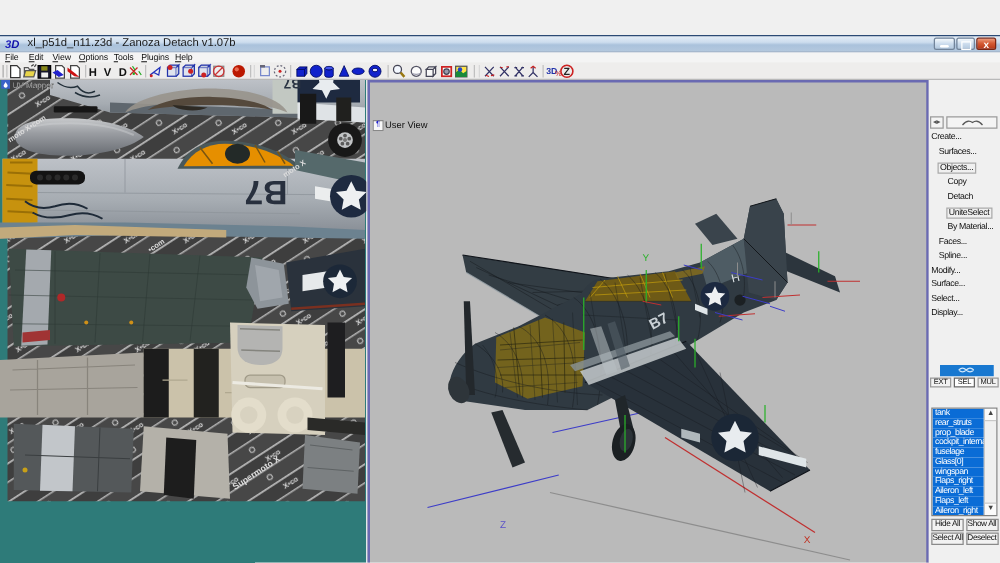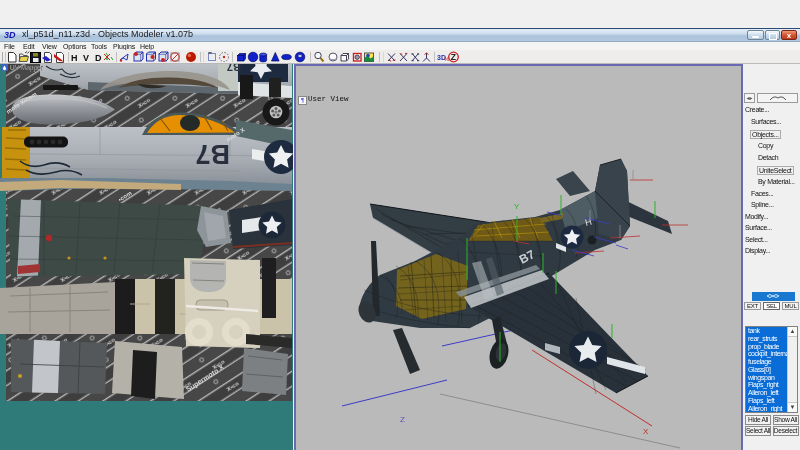--- a/index.html
+++ b/index.html
@@ -21,36 +21,36 @@
   
   #toolbar{left:0;top:22px;width:800px;height:14px;background:#eeedec;border-bottom:1px solid #b9b9b9;box-sizing:border-box;}
   
   #statusbar{left:0;top:439px;width:800px;height:11px;background:#f1f0ef;border-top:1px solid #c6c5c4;box-sizing:border-box;font-size:7px;color:#222;}
   #statusbar span{position:absolute;top:2px;}
   .ssep{position:absolute;top:1px;height:9px;width:1px;background:#c3c2c1;}
   
   #uvwin{left:0;top:36px;width:293px;height:399px;}
   #viewport{left:294px;top:36px;width:449px;height:399px;box-sizing:border-box;
      background:#bababa;border:2px solid #6a6ab2;}
-  #vptitle{left:3px;top:1px;font-size:7.5px;color:#111;font-family:Liberation Mono, monospace;}
+  #vptitle{left:3px;top:1px;font-size:7.5px;color:#111;}
   #vpicon{left:2px;top:1.5px;width:7px;height:7px;background:#f8f8f8;border:1px solid #888;font-size:6px;color:#2222cc;line-height:7px;text-align:center;}
   #rightpanel{left:743px;top:36px;width:57px;height:403px;background:#f0f0f0;font-size:7px;color:#111;}
   .rp{letter-spacing:-0.3px;white-space:nowrap;}
   .tb3{width:17px;height:8px;background:#f2f2f2;border:1px solid #9a9a9a;box-sizing:border-box;
        font-size:6px;text-align:center;line-height:6px;letter-spacing:-0.2px;}
   .li{height:7.75px;background:#0a6cd6;color:#fff;font-size:7px;letter-spacing:-0.4px;
       line-height:7.9px;padding-left:2px;white-space:nowrap;}
   .btn{height:10px;background:#f2f2f2;border:1px solid #8a8a8a;box-sizing:border-box;
        font-size:6.6px;text-align:center;line-height:8px;letter-spacing:-0.3px;white-space:nowrap;}
 </style>
 </head>
 <body>
   <div id="titlebar" class="abs"></div>
   <div class="abs" style="left:4px;top:2px;font-size:9px;font-weight:bold;font-style:italic;color:#2222bb;">3<span style="color:#1111aa;">D</span></div>
-  <div id="titletext" class="abs">xl_p51d_n11.z3d - Objects Modeler v1.07b</div>
+  <div id="titletext" class="abs">xl_p51d_n11.z3d - Zanoza Detach v1.07b</div>
   <div id="btnmin" class="abs wbtn">
     <div style="width:7px;height:2px;background:#fff;margin:5px auto 0;border-radius:1px;"></div>
   </div>
   <div id="btnmax" class="abs wbtn">
     <div style="width:6px;height:5px;border:1px solid #fff;margin:1.5px auto 0;"></div>
   </div>
   <div id="btnclose" class="abs wbtn" style="color:#fff;font-size:8px;font-weight:bold;text-align:center;line-height:9px;">x</div>
 
   <div id="menubar" class="abs">
     <span style="left:4px;"><u>F</u>ile</span>

